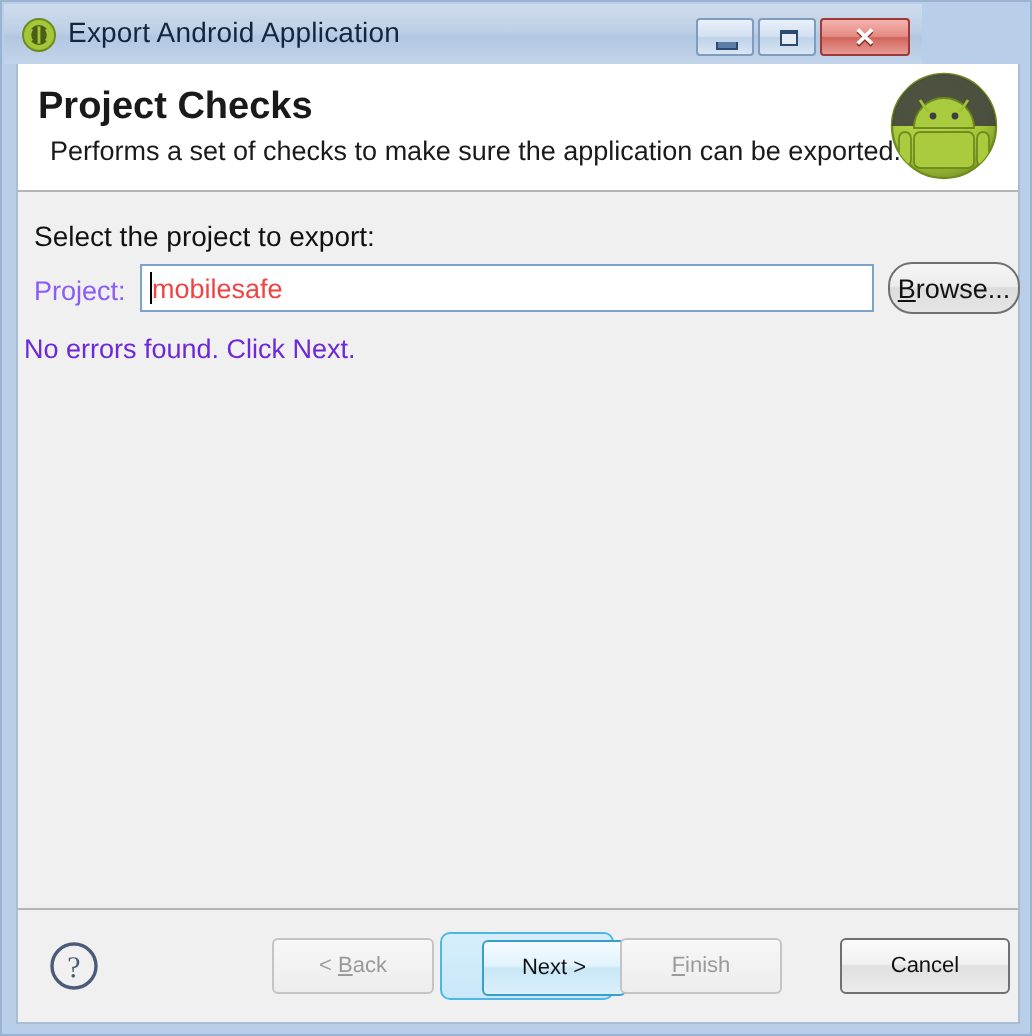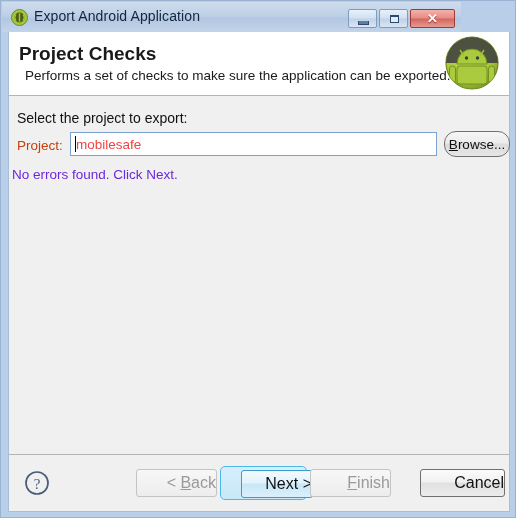--- a/index.html
+++ b/index.html
@@ -158,21 +158,21 @@
   .lbl-select {
     position: absolute;
     left: 8px; top: 14px;
     font-size: 14px;
     color: #111111;
   }
   .lbl-project {
     position: absolute;
     left: 8px; top: 42px;
     font-size: 13.5px;
-    color: #c2410c;
+    color: #8b5cf6;
   }
   .project-input {
     position: absolute;
     left: 61px; top: 36px;
     width: 367px;
     height: 24px;
     box-sizing: border-box;
     border: 1px solid #7aa3d0;
     background: #ffffff;
     font-family: "Liberation Sans", sans-serif;
@@ -228,25 +228,24 @@
   .btn {
     position: absolute;
     top: 13px;
     width: 81px;
     height: 28px;
     box-sizing: border-box;
     border: 1px solid #707070;
     border-radius: 3px;
     background: linear-gradient(to bottom, #fbfbfb 0%, #f1f1f1 46%, #e0e0e0 50%, #ececec 100%);
     font-family: "Liberation Sans", sans-serif;
-    font-size: 16px;
+    font-size: 11px;
     color: #111111;
     cursor: default;
     padding: 0;
-    text-align: right;
   }
   .btn .mn { text-decoration: underline; }
   .btn.disabled {
     color: #9a9a9a;
     border-color: #c4c4c4;
     background: linear-gradient(to bottom, #f7f7f7 0%, #f2f2f2 50%, #ededed 100%);
   }
   .btn-back   { left: 127px; }
   .btn-next   { left: 214px; }
   .btn-finish { left: 301px; }

